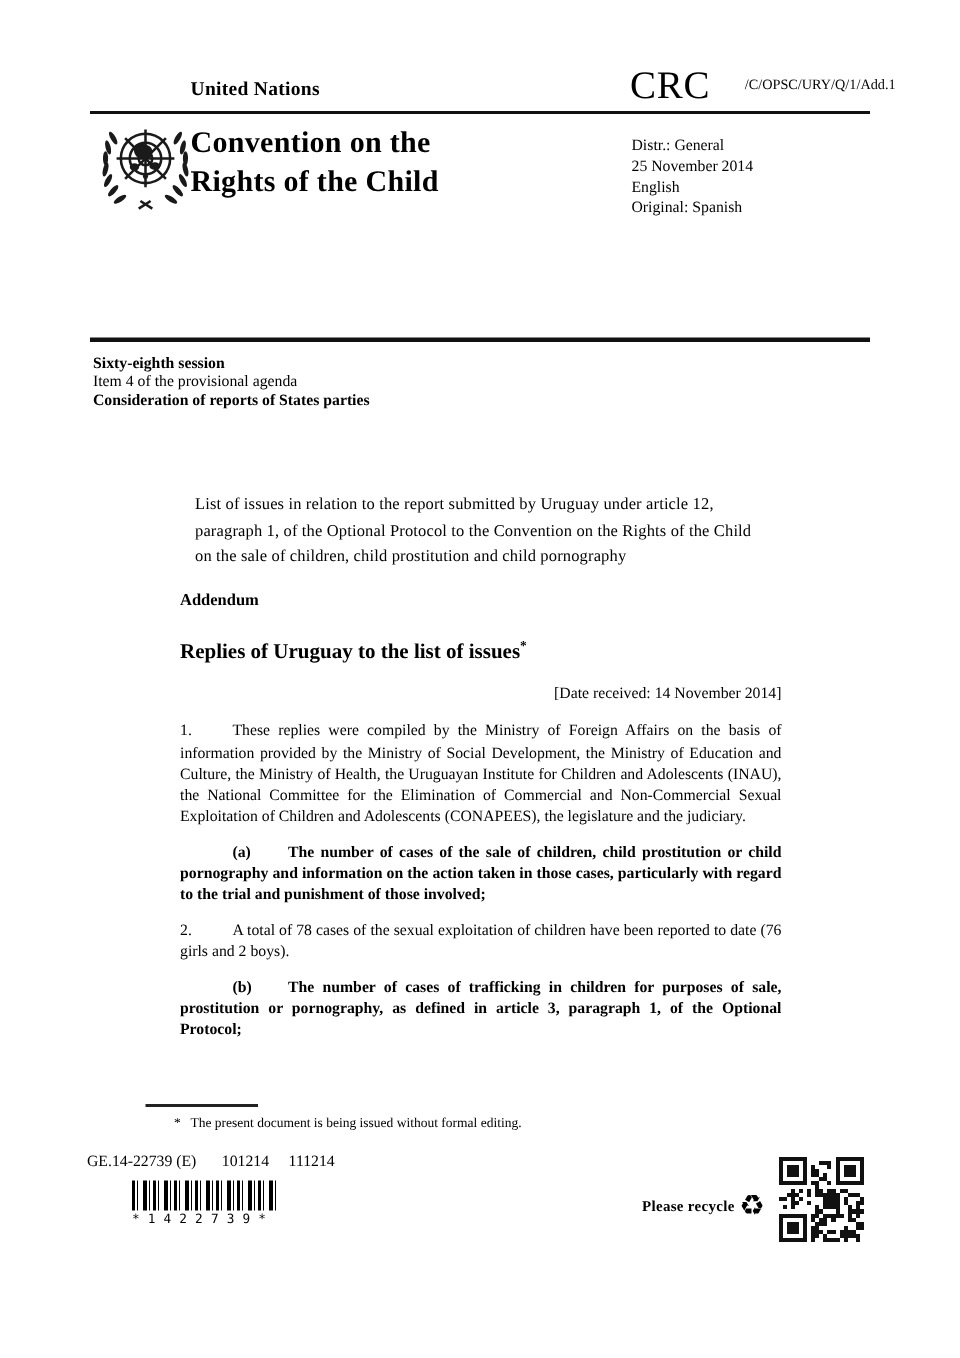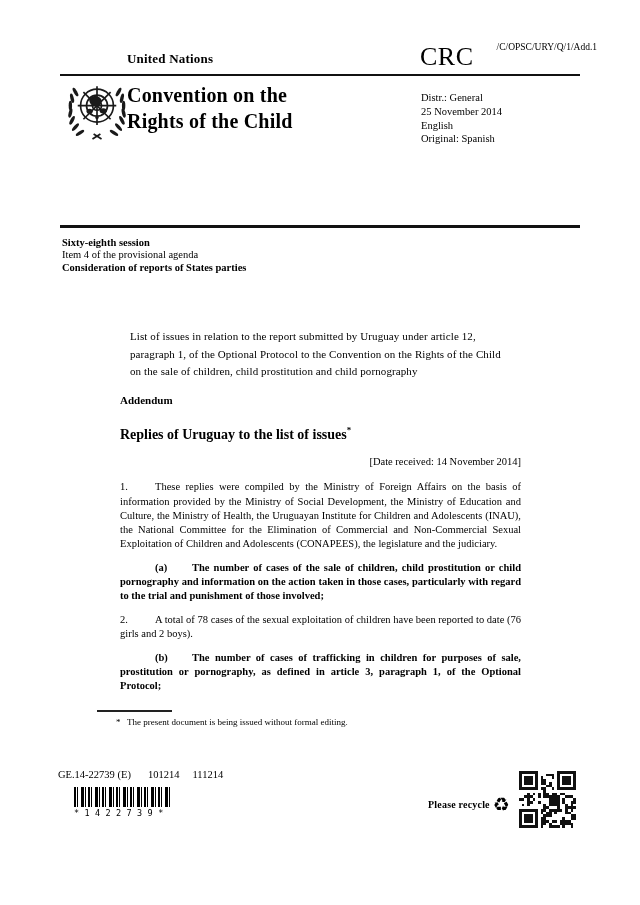--- a/index.html
+++ b/index.html
@@ -13,21 +13,21 @@
     overflow: hidden;
   }
 
   
   .hdr-org {
     position: absolute; left: 127px; top: 51px;
     font-size: 13px; font-weight: bold; letter-spacing: .2px;
   }
   .hdr-symbol {
     position: absolute; left: 420px; top: 42px;
-    display: flex; align-items: flex-start; white-space: nowrap;
+    display: flex; align-items: center; white-space: nowrap;
   }
   .sym-main { font-size: 26px; font-weight: normal; letter-spacing: .5px; }
   .sym-suffix { font-size: 9.5px; margin-left: 23px; }
   .rule { position: absolute; background: #111; }
   .rule-thin  { left: 60px; top: 74px;  width: 520px; height: 2px; }
   .rule-thick { left: 60px; top: 225px; width: 520px; height: 3px; }
 
   .emblem { position: absolute; left: 62px; top: 79px; width: 70px; height: 68px; }
   .emblem svg { display: block; width: 100%; height: 100%; }
 
@@ -59,31 +59,31 @@
     margin: 0 0 9.5px 0;
     font-size: 10.5px; line-height: 14.2px;
     text-align: justify;
   }
   .para.bold { font-weight: bold; }
   .para.sub { text-indent: 35px; }
   .pnum { display: inline-block; width: 35px; text-indent: 0; }
   .para.sub .pnum { width: 37px; }
 
   
-  .footnote { position: absolute; left: 97px; top: 710px; width: 330px; }
+  .footnote { position: absolute; left: 97px; top: 736px; width: 330px; }
   .fn-rule { width: 75px; height: 1.5px; background: #222; margin-bottom: 5px; }
   .fn-text { font-size: 9px; line-height: 11.5px; padding-left: 19px; }
   .fn-mark { display: inline-block; width: 11px; }
 
   
   .ge-line { position: absolute; left: 58px; top: 769px; font-size: 10.5px; }
   .ge-gap  { margin-left: 17px; }
   .ge-gap2 { margin-left: 13px; }
 
-  .barcode { position: absolute; left: 58px; top: 787px; width: 98px; padding-left: 16px; }
+  .barcode { position: absolute; left: 72px; top: 787px; width: 98px; padding-left: 16px; }
   .barcode-bars {
     width: 98px; height: 20px;
     background: repeating-linear-gradient(90deg,
       #000 0 2px,  #fff 2px 3px,
       #000 3px 4px, #fff 4px 7px,
       #000 7px 10px, #fff 10px 11px,
       #000 11px 12px, #fff 12px 14px);
   }
   .barcode-text {
     margin-top: 1px;

